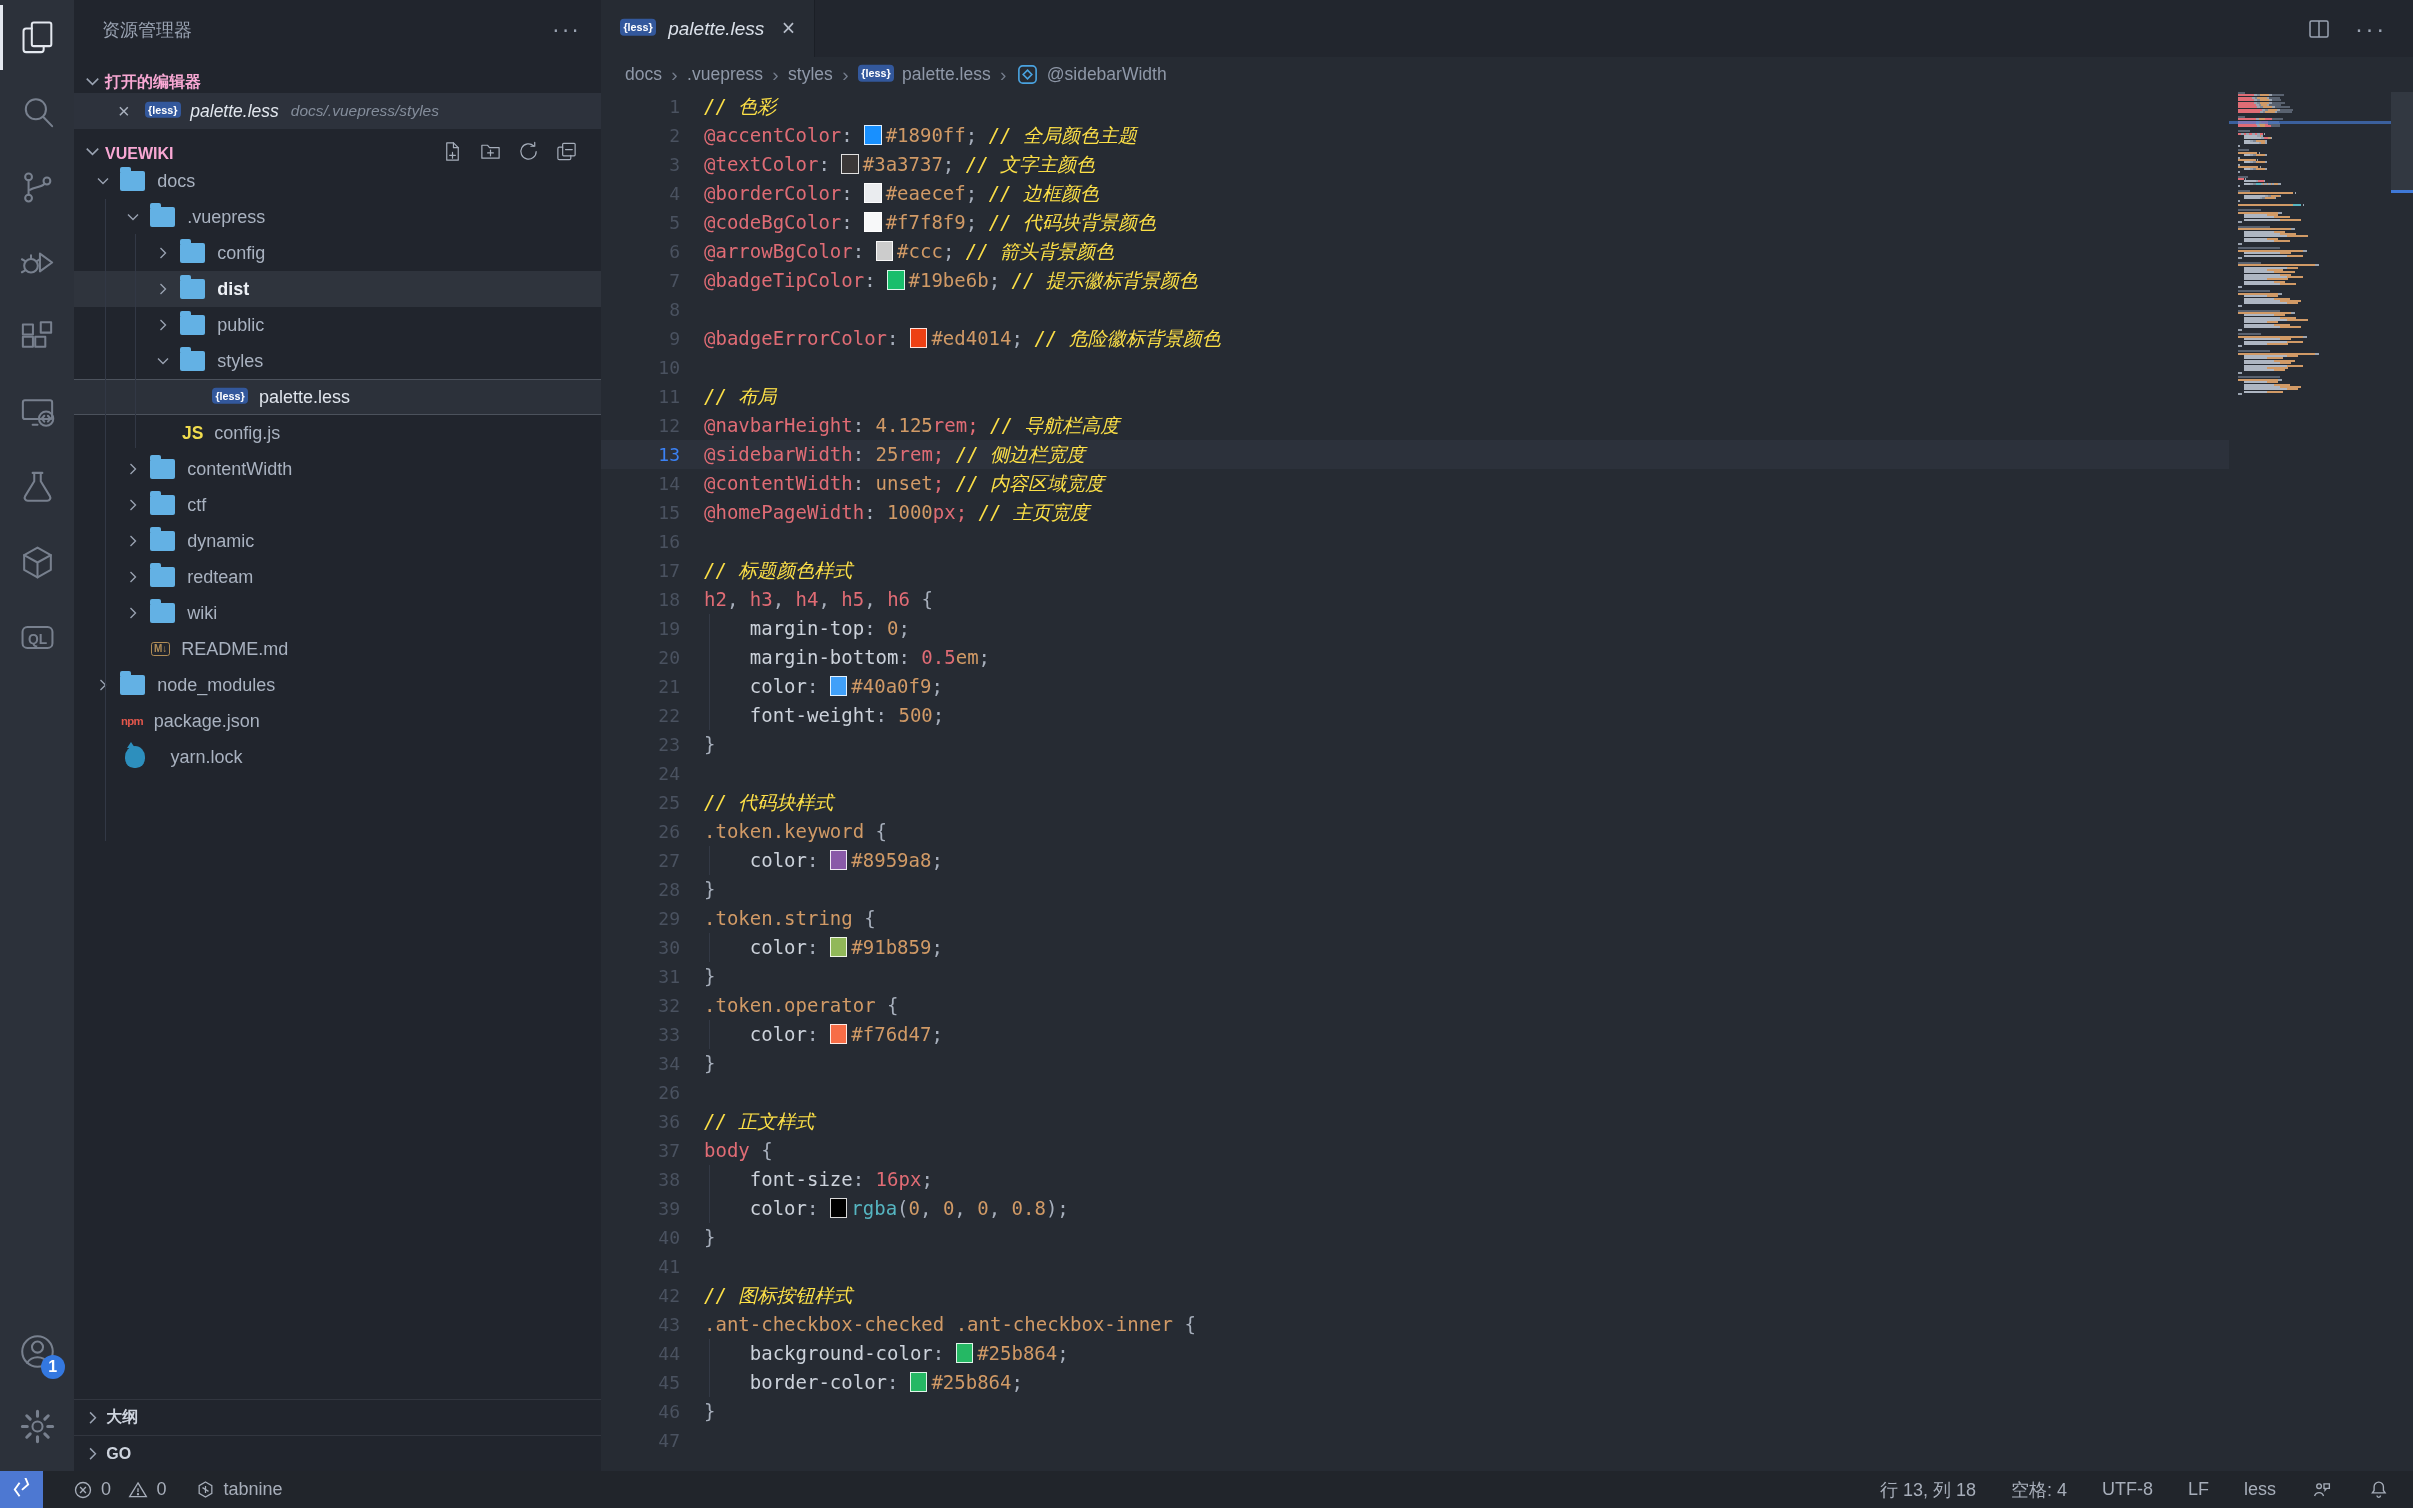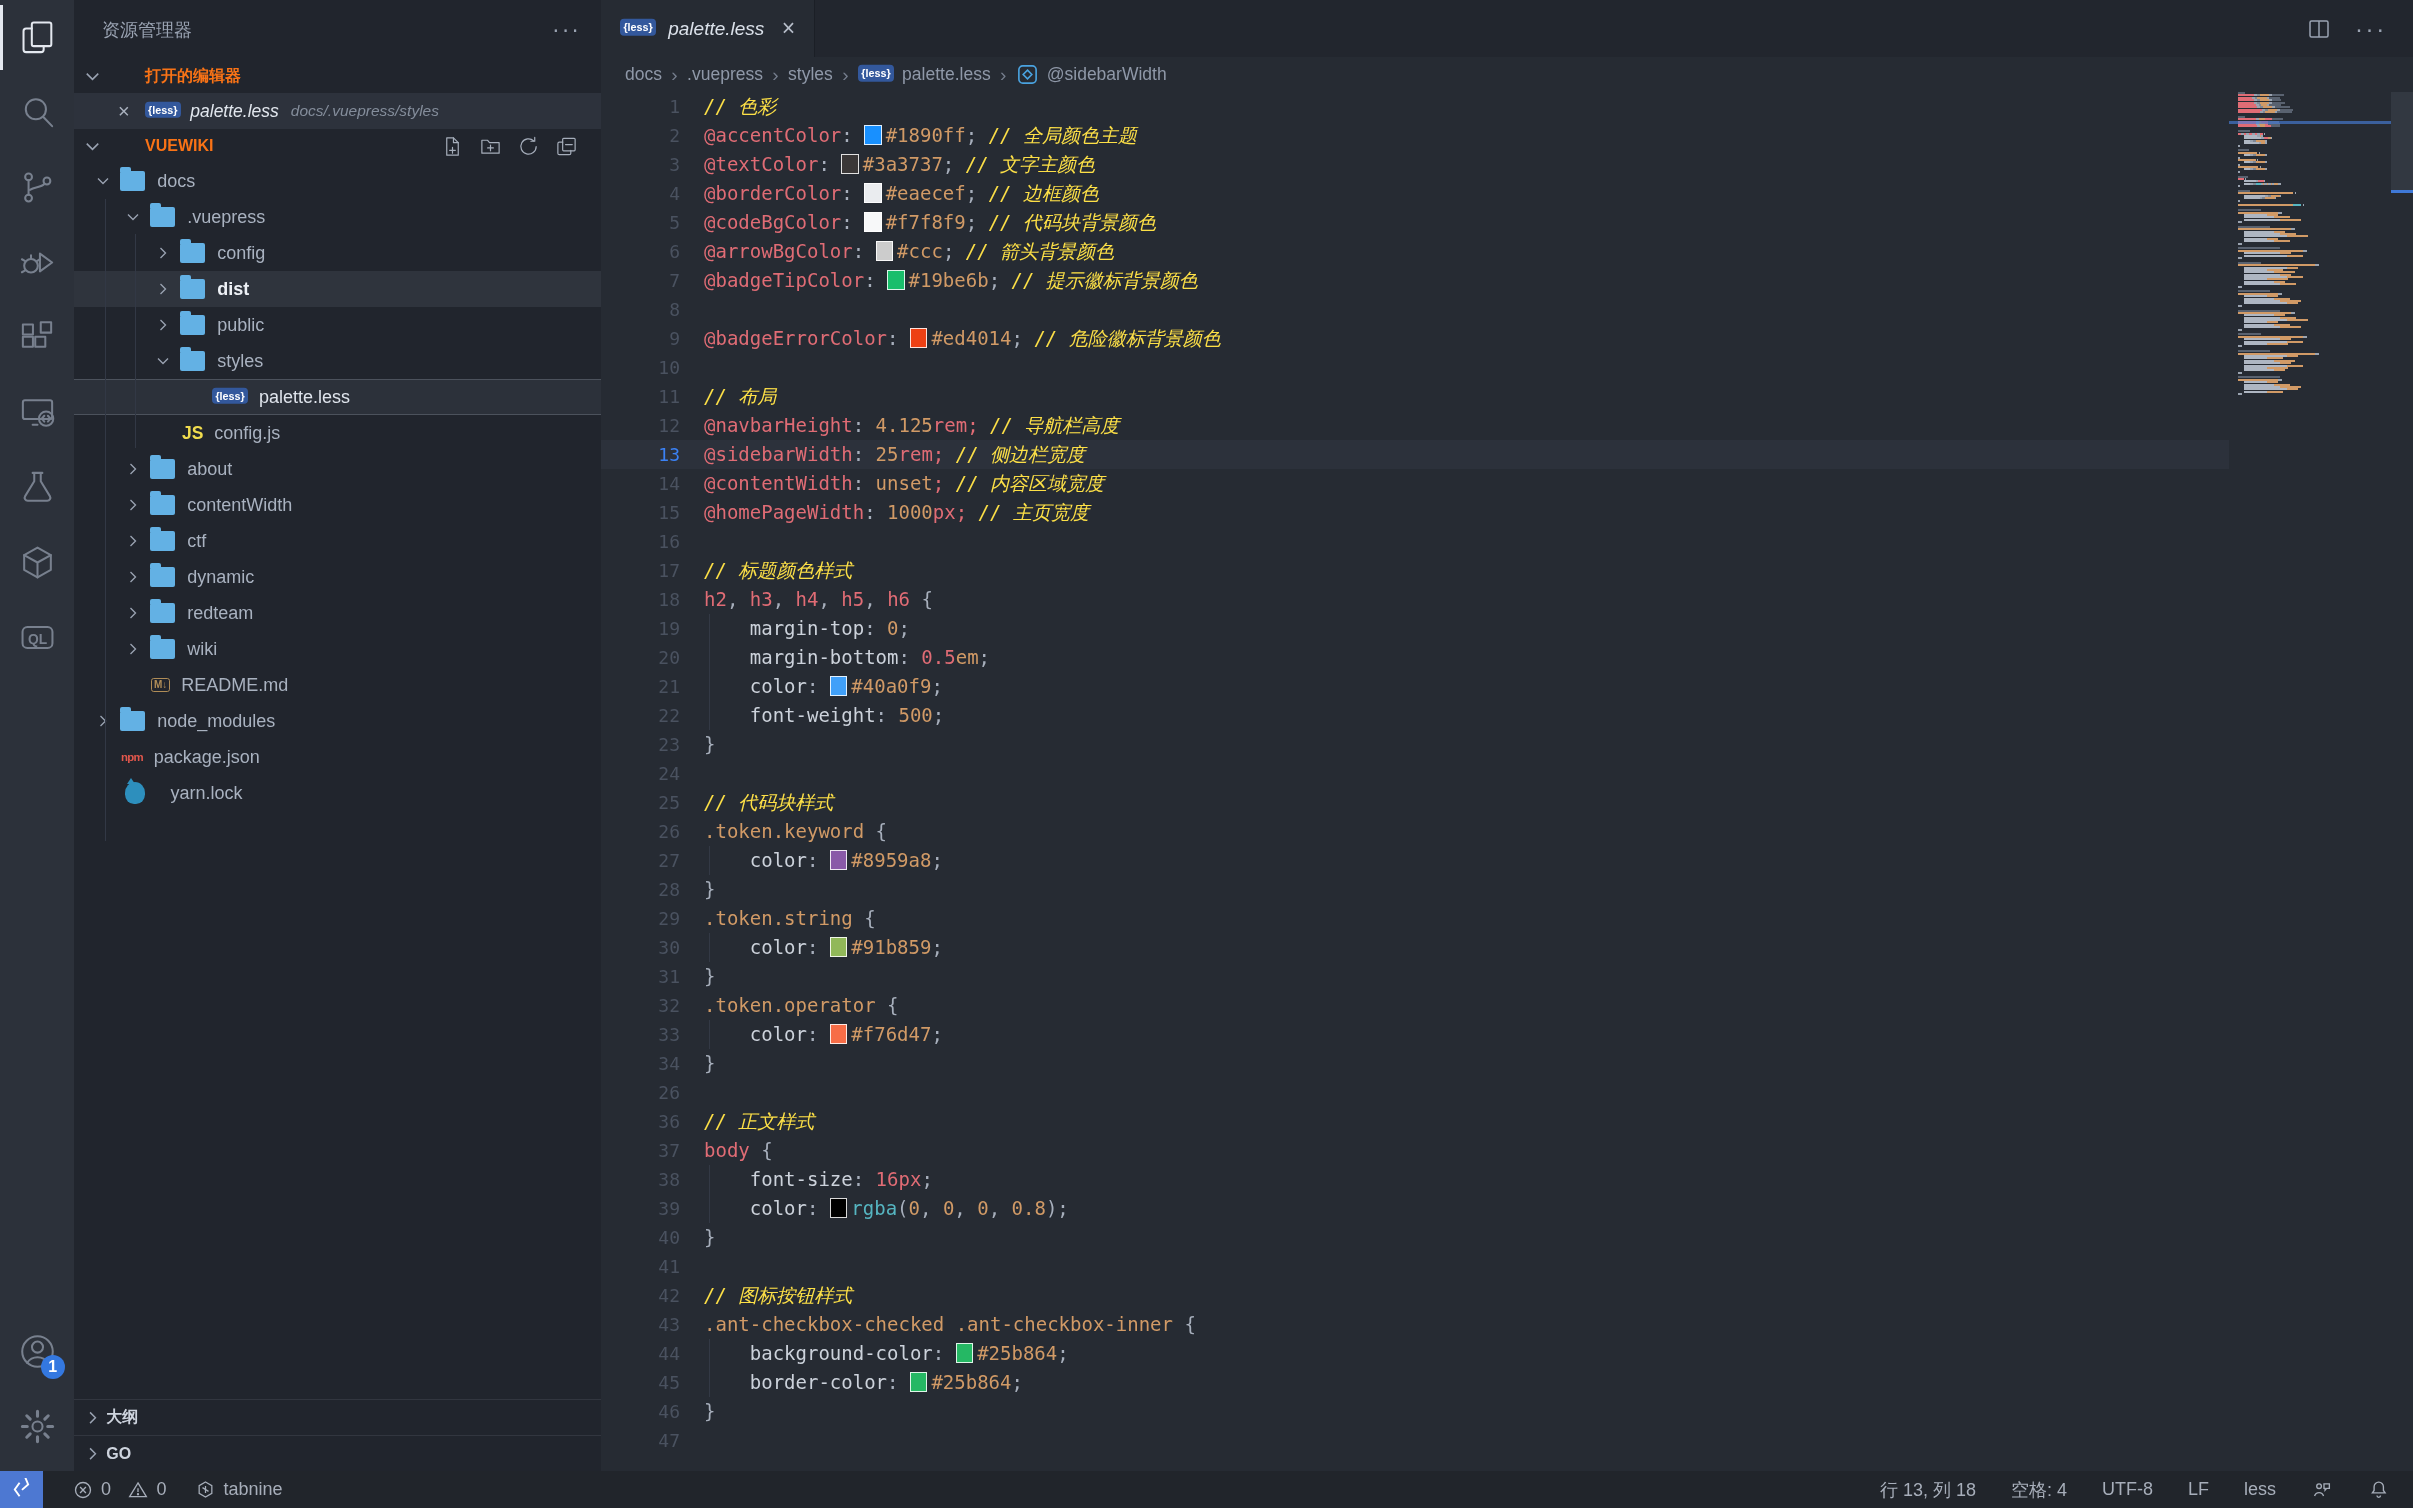--- a/index.html
+++ b/index.html
@@ -16,21 +16,21 @@
   .ab-item { position:relative; width:74px; height:75px; display:flex; align-items:center; justify-content:center; color:#78808e; }
   .ab-item.active { color:#e4e8ef; }
   .ab-item.active::before { content:""; position:absolute; left:0; top:5.4px; bottom:5.4px; width:3.4px; background:#e4e8ef; }
   .ab-bottom { position:absolute; bottom:6.7px; left:0; width:74px; }
   .ab-badge { position:absolute; right:9.4px; bottom:10.8px; min-width:24px; height:24px; border-radius:12px; background:#3478e0; color:#fff; font-size:16px; font-weight:bold; display:flex; align-items:center; justify-content:center; }
 
   
   .sidebar { position:absolute; left:74px; top:0; width:527px; height:1471px; background:#21252d; overflow:hidden; }
   .sb-title { height:59px; display:flex; align-items:center; padding:0 20px 0 28px; color:#9aa3b2; font-size:18px; }
   .sb-title .dots { margin-left:auto; font-size:23px; letter-spacing:2px; color:#9aa3b2; }
-  .sb-sect { height:34px; display:flex; align-items:center; padding:0 6.7px 0 6.7px; color:#f97316; font-size:16px; font-weight:bold;gap:40px; }
+  .sb-sect { height:34px; display:flex; align-items:flex-end; padding:0 6.7px 0 6.7px; color:#f9a8d4; font-size:16px; font-weight:bold; }
   .sb-sect .chev { width:23px; height:23px; color:#9aa3b2; margin-right:1.3px; flex:0 0 auto; }
   .sb-sect .acts { margin-left:auto; display:flex; gap:15px; padding-right:16px; color:#a6aebb; }
   .oe-row { height:36px; display:flex; align-items:center; background:#2d323c; padding-left:44px; font-size:17.5px; }
   .oe-row .x { color:#aab2bf; font-size:20px; margin-right:15px; }
   .oe-row .fname { color:#e2e7ee; font-style:italic; margin-left:9.4px; }
   .oe-row .fpath { color:#848d9b; font-style:italic; font-size:15.5px; margin-left:12px; }
   .tree { position:relative; }
   .trow { position:relative; height:36px; display:flex; align-items:center; font-size:18px; color:#a9b2c0; }
   .trow .chev { width:20px; height:20px; color:#9aa3b2; flex:0 0 auto; margin-right:5.4px; }
   .trow.hl { background:#2f343d; color:#eef1f6; font-weight:bold; }
@@ -329,31 +329,20 @@
         </div>
         <div class="trow sel" style="padding-left: 138px;">
           <span class="chip-less">{less}</span>
           <span style="width:10.8px;display:inline-block"></span>
           <span>palette.less</span>
         </div>
         <div class="trow" style="padding-left: 108px;">
           <span class="chip-js">JS</span>
           <span style="width:10.8px;display:inline-block"></span>
           <span>config.js</span>
-        </div>
-        <div class="trow" style="padding-left: 49px;">
-          <span class="chev">
-            <svg viewBox="0 0 24 24" fill="none" stroke="currentColor" stroke-width="1.6">
-              <path d="M9 6l6 6-6 6"></path>
-            </svg>
-          </span>
-          <span class="ticon">
-            <span class="folder"></span>
-          </span>
-          <span>about</span>
         </div>
         <div class="trow" style="padding-left: 49px;">
           <span class="chev">
             <svg viewBox="0 0 24 24" fill="none" stroke="currentColor" stroke-width="1.6">
               <path d="M9 6l6 6-6 6"></path>
             </svg>
           </span>
           <span class="ticon">
             <span class="folder"></span>
           </span>

